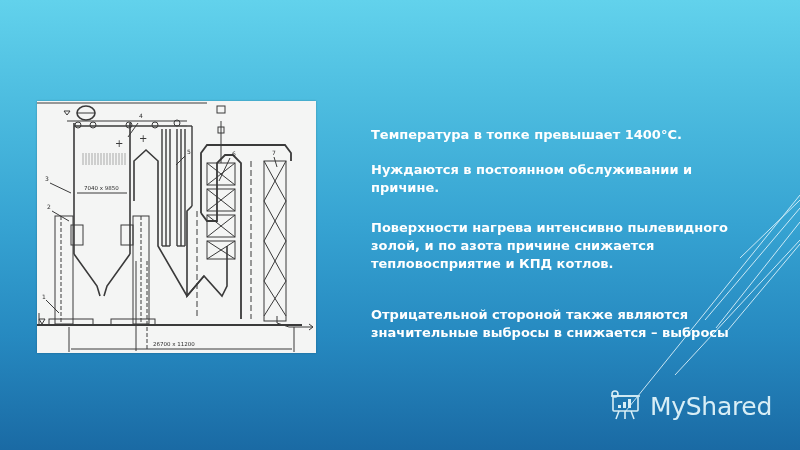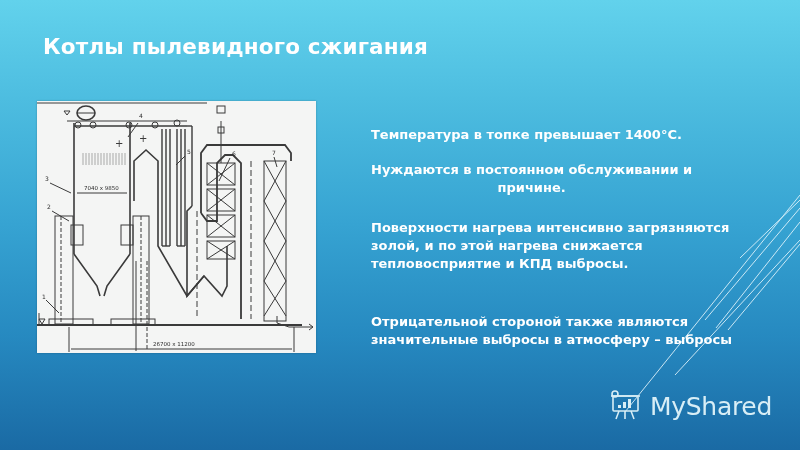--- a/index.html
+++ b/index.html
@@ -18,23 +18,23 @@
     position: absolute; left: 37px; top: 101px; width: 279px; height: 252px;
     background: #f4f5f4; box-shadow: 0 0 2px rgba(0,0,0,0.25);
   }
   .figure svg { position: absolute; left: 0; top: 0; }
   .bullets {
     position: absolute; left: 367px; top: 122px; width: 400px;
     color: #ffffff; font-size: 13px; font-weight: bold; line-height: 18px;
   }
   .bullet { margin: 4px; }
   .b1 { position: absolute; top: 0; }
-  .b2 { position: absolute; top: 35px; text-align: center; }
+  .b2 { position: absolute; top: 35px; }
   .b3 { position: absolute; top: 93px; }
-  .b4 { position: absolute; top: 187px; }
+  .b4 { position: absolute; top: 180px; }
   .deco { position: absolute; left: 0; top: 0; pointer-events: none; }
   .logo {
     position: absolute; left: 608px; top: 388px; height: 36px;
     display: flex; align-items: center; color: #d8eef6;
   }
   .logo-text { font-size: 25px; font-family: "DejaVu Sans", sans-serif; font-weight: normal; margin-left: 8px; letter-spacing: -0.3px; }
 </style>
 </head>
 <body>
 
@@ -44,21 +44,20 @@
     <g stroke="#e6f6fc" stroke-width="1" fill="none" opacity="0.85">
       <line x1="800" y1="195" x2="625" y2="412"></line>
       <line x1="800" y1="208" x2="705" y2="320"></line>
       <line x1="800" y1="222" x2="716" y2="328"></line>
       <line x1="800" y1="244" x2="728" y2="330"></line>
       <line x1="800" y1="200" x2="740" y2="258"></line>
       <line x1="800" y1="240" x2="675" y2="375"></line>
     </g>
   </svg>
 
-  <div class="title">Котлы пылевидного сжигания</div>
 
   <div class="figure">
     <svg width="279" height="252" viewBox="0 0 279 252">
       <g stroke="#3a3a3a" fill="none" stroke-width="1">
 
         <line x1="0" y1="2" x2="170" y2="2"></line>
         <line x1="30" y1="20" x2="150" y2="20"></line>
 
         <ellipse cx="49" cy="12" rx="9" ry="7" stroke-width="1.6"></ellipse>
         <line x1="40" y1="12" x2="58" y2="12"></line>
@@ -200,27 +199,27 @@
 
   <div class="bullets">
     <div class="bullet b1">
       <span>Температура в топке превышает 1400°С.</span>
     </div>
     <div class="bullet b2">
       <div>Нуждаются в постоянном обслуживании и</div>
       <div>причине.</div>
     </div>
     <div class="bullet b3">
-      <div>Поверхности нагрева интенсивно загрязняются</div>
-      <div>золой, и по этой нагрева снижается</div>
-      <div>тепловосприятие и КПД выбросы.</div>
+      <div>Поверхности нагрева интенсивно пылевидного</div>
+      <div>золой, и по азота причине снижается</div>
+      <div>тепловосприятие и КПД котлов.</div>
     </div>
     <div class="bullet b4">
       <div>Отрицательной стороной также являются</div>
-      <div>значительные выбросы в атмосферу – выбросы</div>
+      <div>значительные выбросы в снижается – выбросы</div>
     </div>
   </div>
 
   <div class="logo">
     <svg width="34" height="34" viewBox="0 0 34 34">
       <g stroke="#d8eef6" stroke-width="1.6" fill="none">
         <rect x="5" y="7" width="25" height="15" rx="1"></rect>
         <line x1="3" y1="7" x2="32" y2="7"></line>
         <circle cx="7" cy="5" r="3"></circle>
         <line x1="11" y1="22" x2="8" y2="30"></line>

